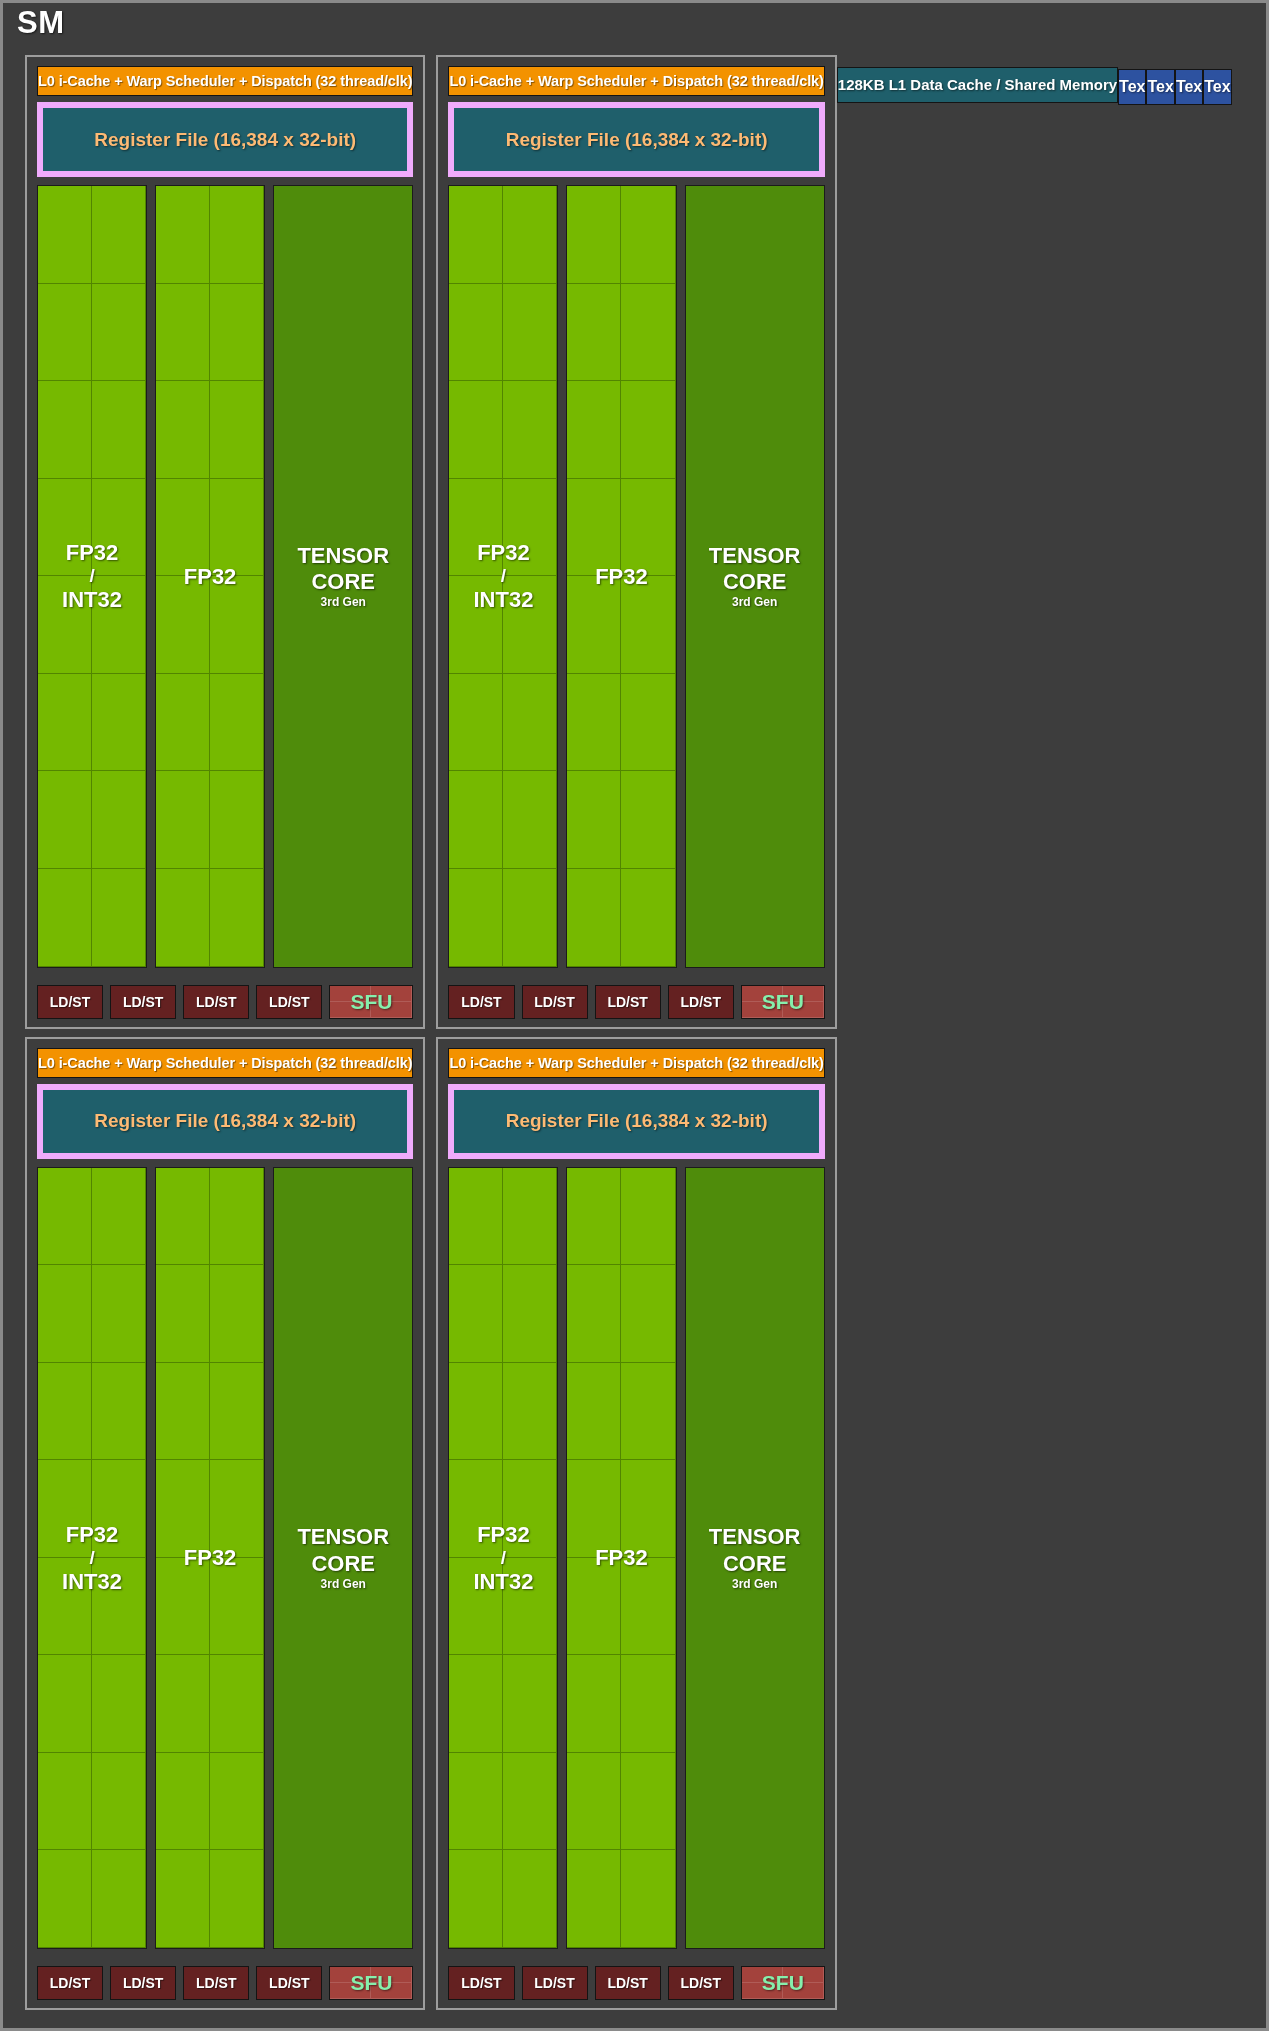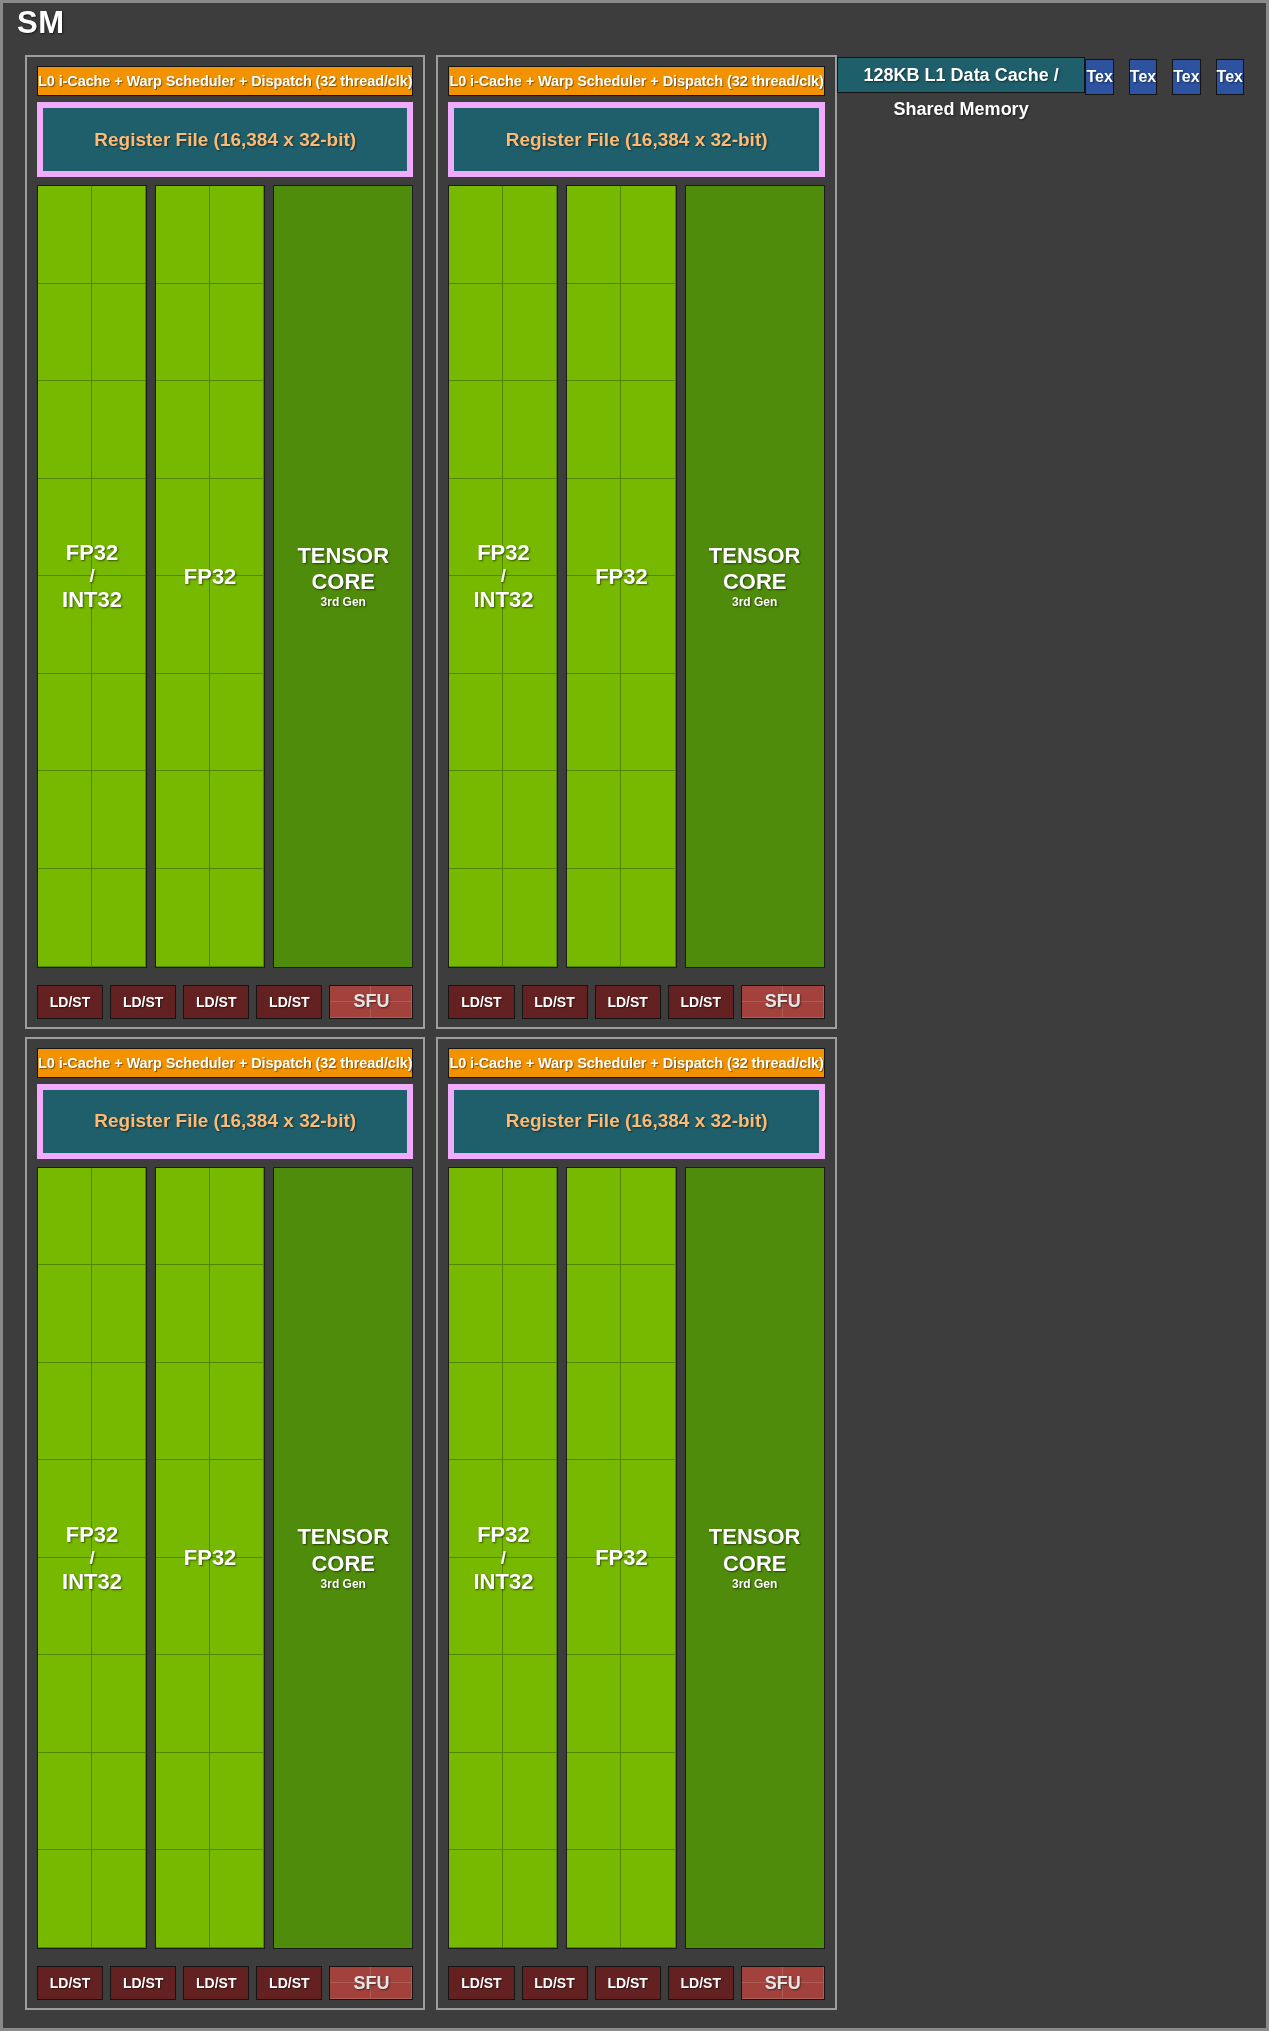--- a/index.html
+++ b/index.html
@@ -167,22 +167,22 @@
     display: flex;
     align-items: center;
     justify-content: center;
     text-shadow: 1px 1px 1px rgba(0,0,0,.5);
   }
   .sfu {
     flex: 1.28 1 0;
     position: relative;
     background: #a3423c;
     border: 1px solid #141414;
-    color: #e5e5e5;
-    font-size: 18px;
+    color: #86efac;
+    font-size: 21px;
     font-weight: bold;
     display: flex;
     align-items: center;
     justify-content: center;
     overflow: hidden;
     text-shadow: 1px 1px 2px rgba(0,0,0,.5);
   }
   .sfu-grid {
     position: absolute;
     inset: 0;
@@ -192,37 +192,36 @@
   }
   .sfu-cell {
     border-right: 1px solid rgba(255,255,255,.14);
     border-bottom: 1px solid rgba(255,255,255,.14);
     box-sizing: border-box;
   }
   .sfu-label { position: relative; z-index: 2; }
 
   
   .l1-bar {
-    margin-top: 2px;
+    margin-top: 12px;
     background: #1f5f6b;
     border: 1px solid #141414;
     color: #ffffff;
-    font-size: 18px;
+    font-size: 15px;
     font-weight: bold;
     text-align: center;
     line-height: 34px;
     height: 34px;
     text-shadow: 1px 1px 2px rgba(0,0,0,.5);
   }
 
   
   .tex-row {
-    margin-top: 4px;
-    display: flex;
-    gap: 15px;
+    margin-top: 14px;
+    display: flex;
     height: 36px;
   }
   .tex {
     flex: 1 1 0;
     background: #2d52a0;
     border: 1px solid #141414;
     color: #ffffff;
     font-size: 16px;
     font-weight: bold;
     display: flex;

